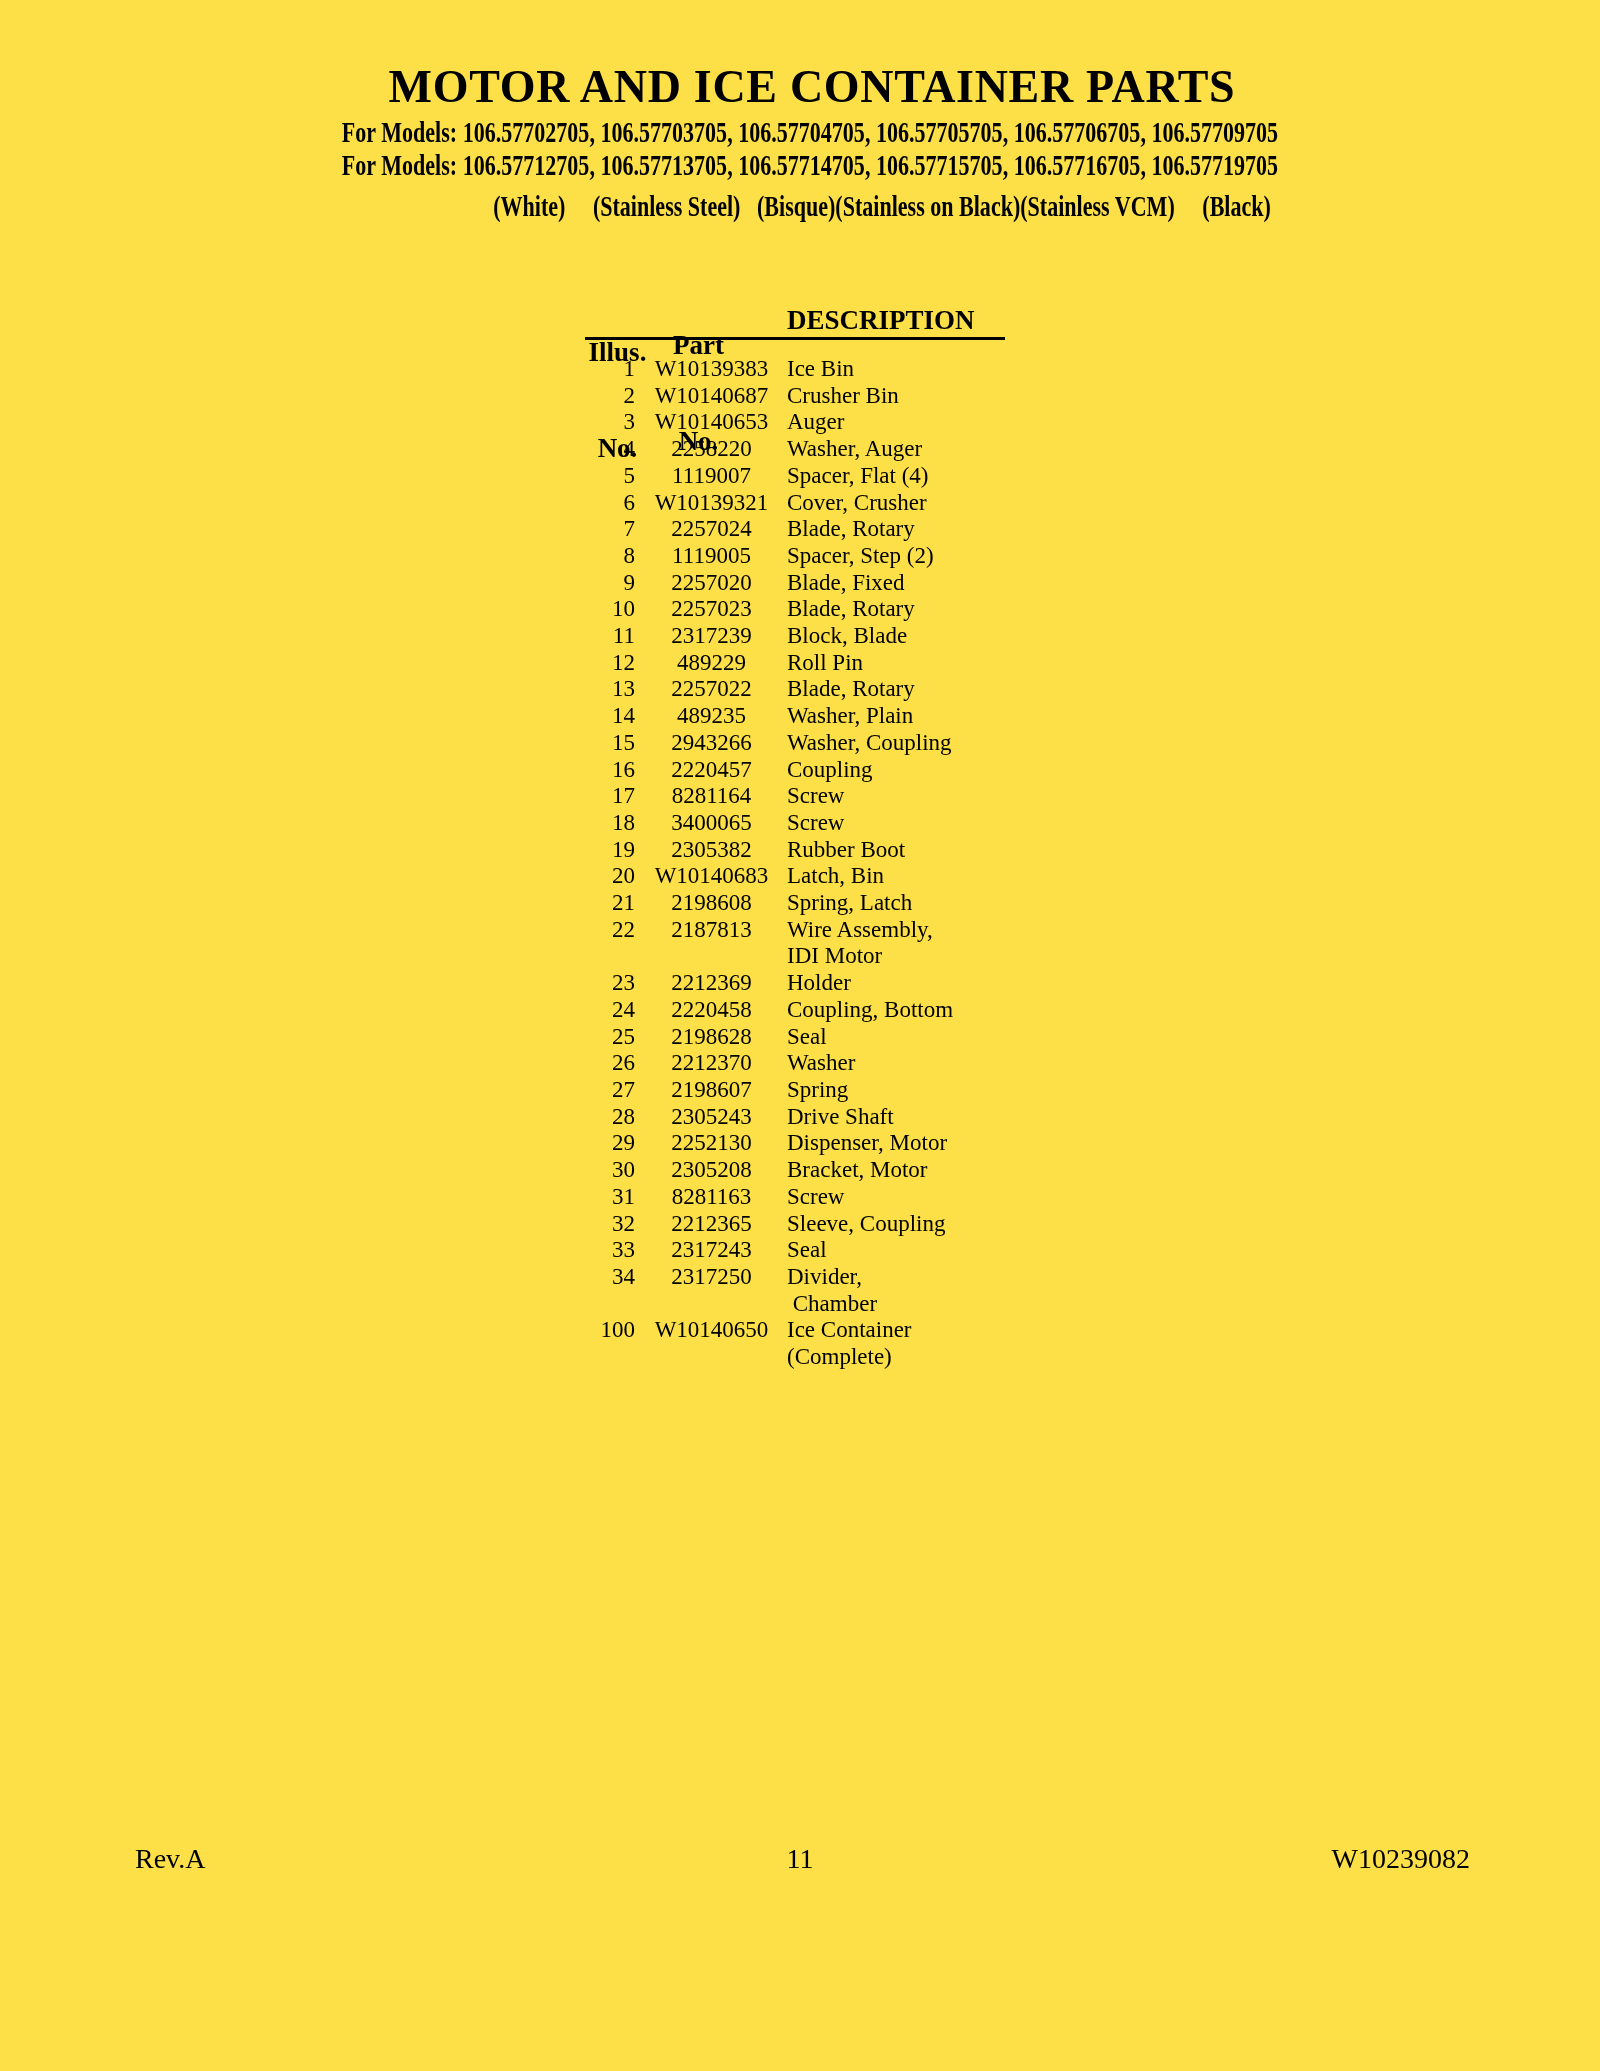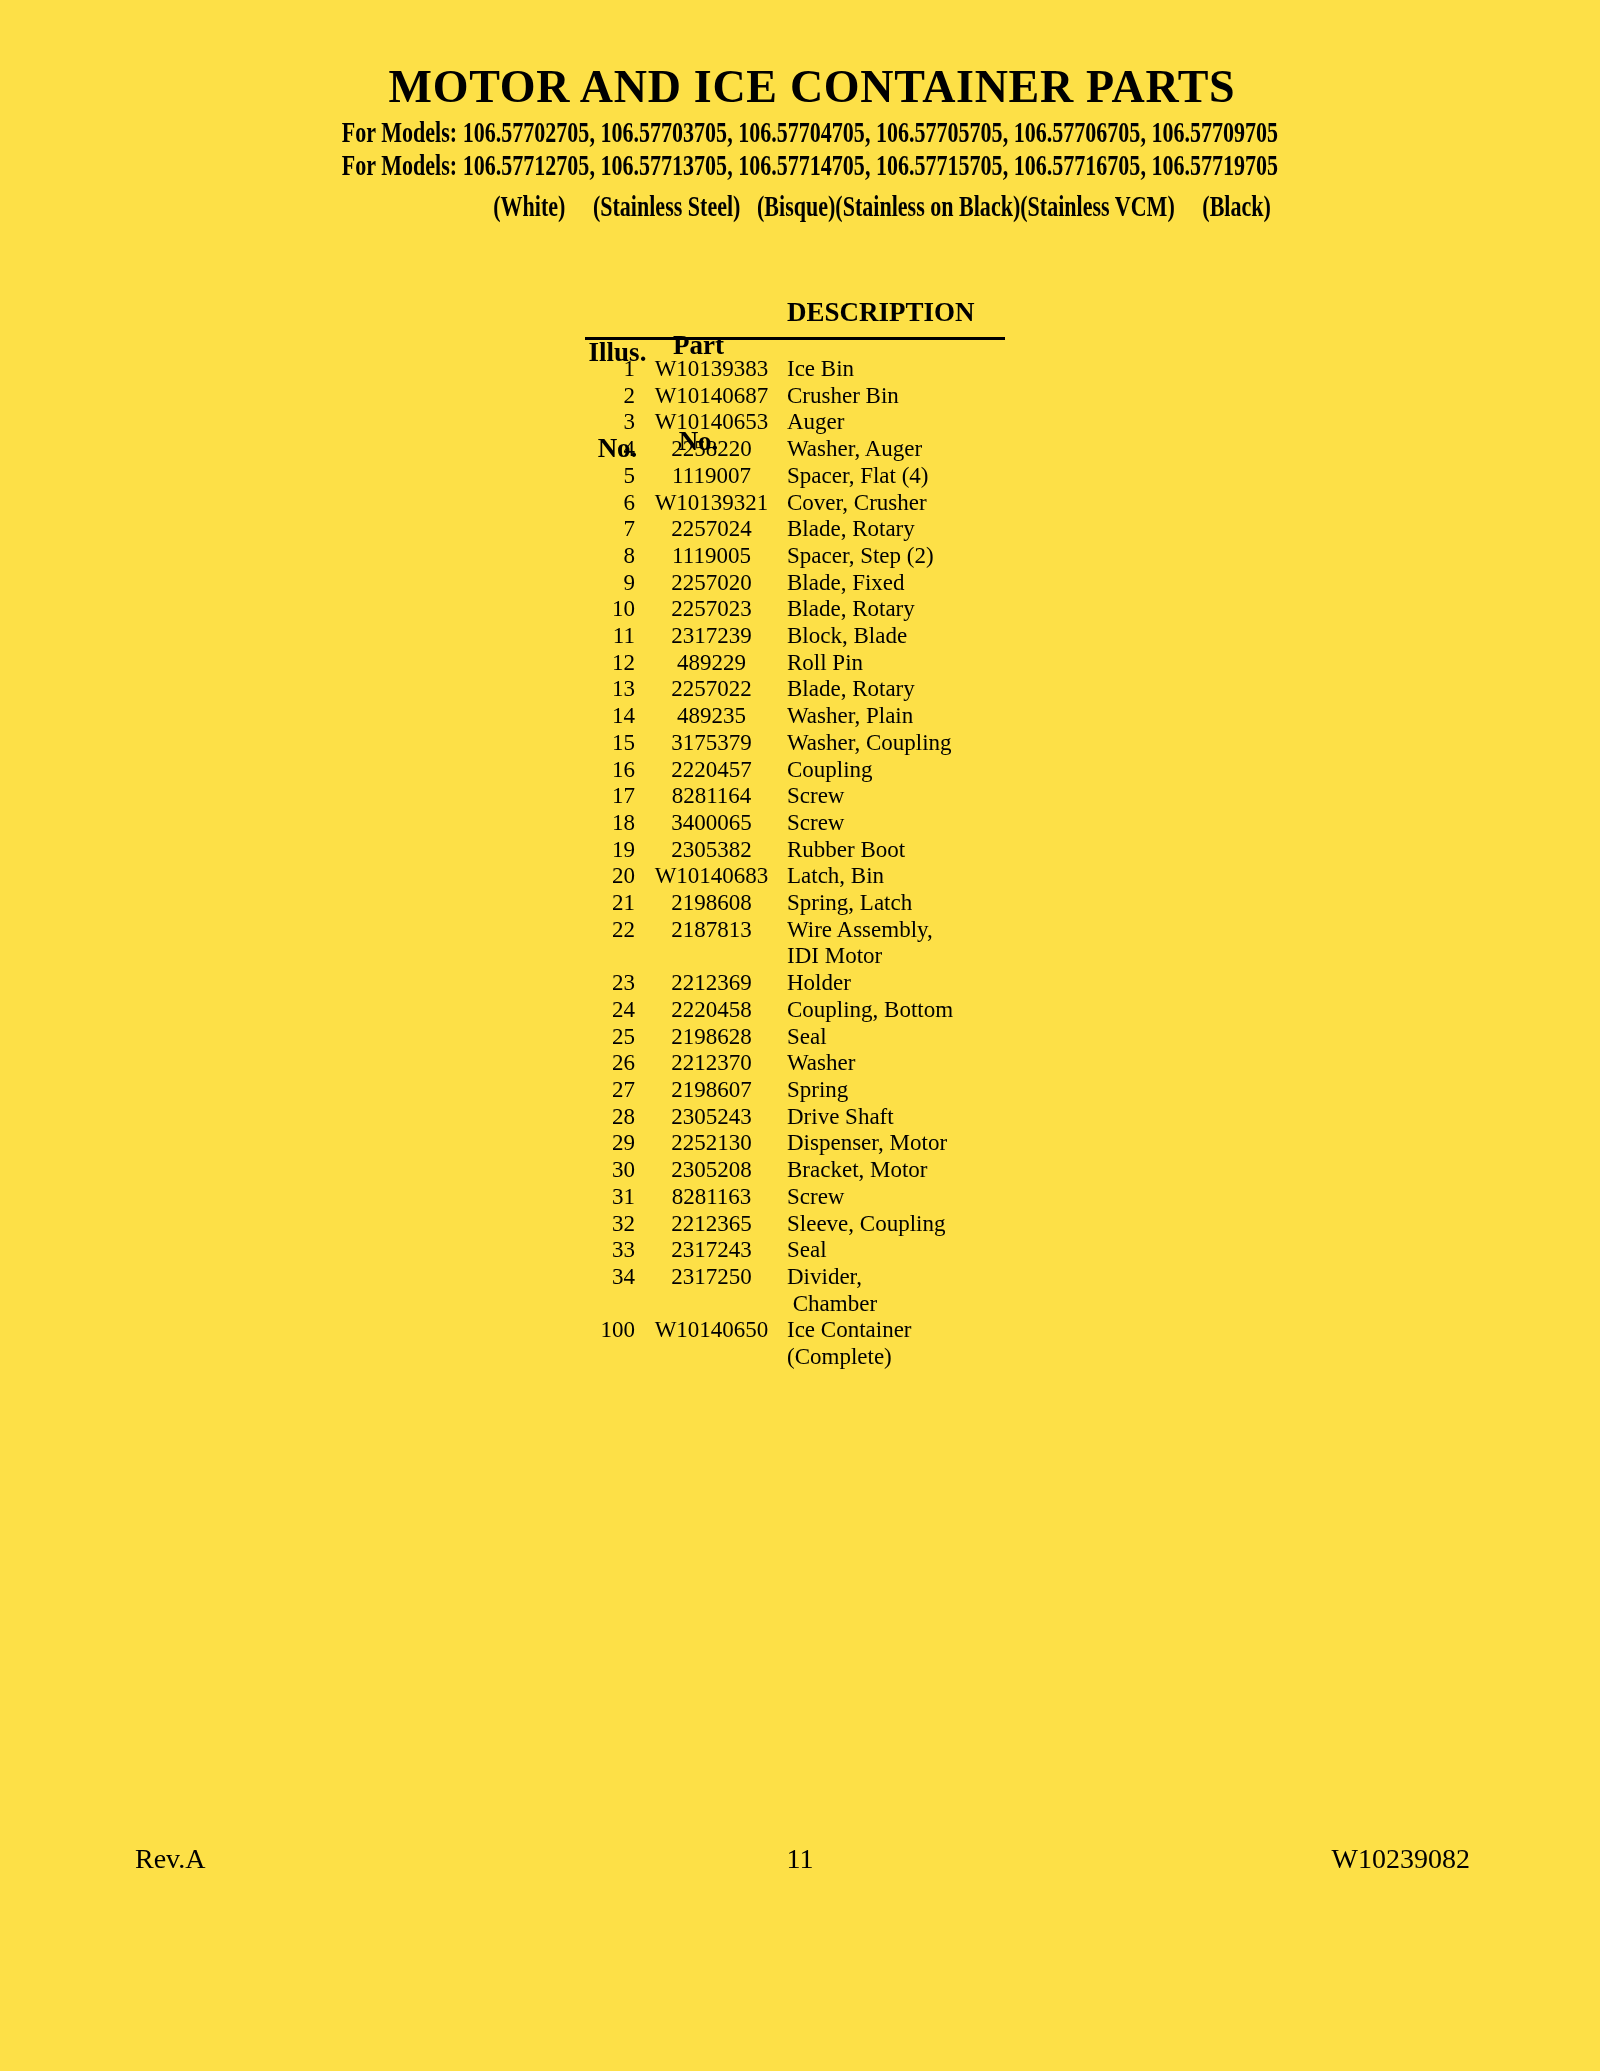--- a/index.html
+++ b/index.html
@@ -61,21 +61,21 @@
   
   .th {
     position: absolute;
     font-size: 27px;
     font-weight: bold;
     line-height: 32px;
     white-space: pre;
   }
   .th-illus { left: 585px; top: 272px; width: 65px;  text-align: center; }
   .th-part  { left: 650px; top: 265px; width: 97px;  text-align: center; }
-  .th-desc  { left: 787px; top: 296px; }
+  .th-desc  { left: 787px; top: 304px; }
   .header-rule {
     position: absolute;
     left: 585px;
     top: 337px;
     width: 420px;
     height: 3px;
     background: #000000;
   }
 
   
@@ -142,21 +142,21 @@
       <div class="prow"><div class="cell illus">5</div><div class="cell part">1119007</div><div class="cell desc"><div class="desc-line">Spacer, Flat (4)</div></div></div>
       <div class="prow"><div class="cell illus">6</div><div class="cell part">W10139321</div><div class="cell desc"><div class="desc-line">Cover, Crusher</div></div></div>
       <div class="prow"><div class="cell illus">7</div><div class="cell part">2257024</div><div class="cell desc"><div class="desc-line">Blade, Rotary</div></div></div>
       <div class="prow"><div class="cell illus">8</div><div class="cell part">1119005</div><div class="cell desc"><div class="desc-line">Spacer, Step (2)</div></div></div>
       <div class="prow"><div class="cell illus">9</div><div class="cell part">2257020</div><div class="cell desc"><div class="desc-line">Blade, Fixed</div></div></div>
       <div class="prow"><div class="cell illus">10</div><div class="cell part">2257023</div><div class="cell desc"><div class="desc-line">Blade, Rotary</div></div></div>
       <div class="prow"><div class="cell illus">11</div><div class="cell part">2317239</div><div class="cell desc"><div class="desc-line">Block, Blade</div></div></div>
       <div class="prow"><div class="cell illus">12</div><div class="cell part">489229</div><div class="cell desc"><div class="desc-line">Roll Pin</div></div></div>
       <div class="prow"><div class="cell illus">13</div><div class="cell part">2257022</div><div class="cell desc"><div class="desc-line">Blade, Rotary</div></div></div>
       <div class="prow"><div class="cell illus">14</div><div class="cell part">489235</div><div class="cell desc"><div class="desc-line">Washer, Plain</div></div></div>
-      <div class="prow"><div class="cell illus">15</div><div class="cell part">3175379</div><div class="cell desc"><div class="desc-line">Washer, Coupling</div></div></div>
+      <div class="prow"><div class="cell illus">15</div><div class="cell part">2943266</div><div class="cell desc"><div class="desc-line">Washer, Coupling</div></div></div>
       <div class="prow"><div class="cell illus">16</div><div class="cell part">2220457</div><div class="cell desc"><div class="desc-line">Coupling</div></div></div>
       <div class="prow"><div class="cell illus">17</div><div class="cell part">8281164</div><div class="cell desc"><div class="desc-line">Screw</div></div></div>
       <div class="prow"><div class="cell illus">18</div><div class="cell part">3400065</div><div class="cell desc"><div class="desc-line">Screw</div></div></div>
       <div class="prow"><div class="cell illus">19</div><div class="cell part">2305382</div><div class="cell desc"><div class="desc-line">Rubber Boot</div></div></div>
       <div class="prow"><div class="cell illus">20</div><div class="cell part">W10140683</div><div class="cell desc"><div class="desc-line">Latch, Bin</div></div></div>
       <div class="prow"><div class="cell illus">21</div><div class="cell part">2198608</div><div class="cell desc"><div class="desc-line">Spring, Latch</div></div></div>
       <div class="prow"><div class="cell illus">22</div><div class="cell part">2187813</div><div class="cell desc"><div class="desc-line">Wire Assembly,</div><div class="desc-line">IDI Motor</div></div></div>
       <div class="prow"><div class="cell illus">23</div><div class="cell part">2212369</div><div class="cell desc"><div class="desc-line">Holder</div></div></div>
       <div class="prow"><div class="cell illus">24</div><div class="cell part">2220458</div><div class="cell desc"><div class="desc-line">Coupling, Bottom</div></div></div>
       <div class="prow"><div class="cell illus">25</div><div class="cell part">2198628</div><div class="cell desc"><div class="desc-line">Seal</div></div></div>

